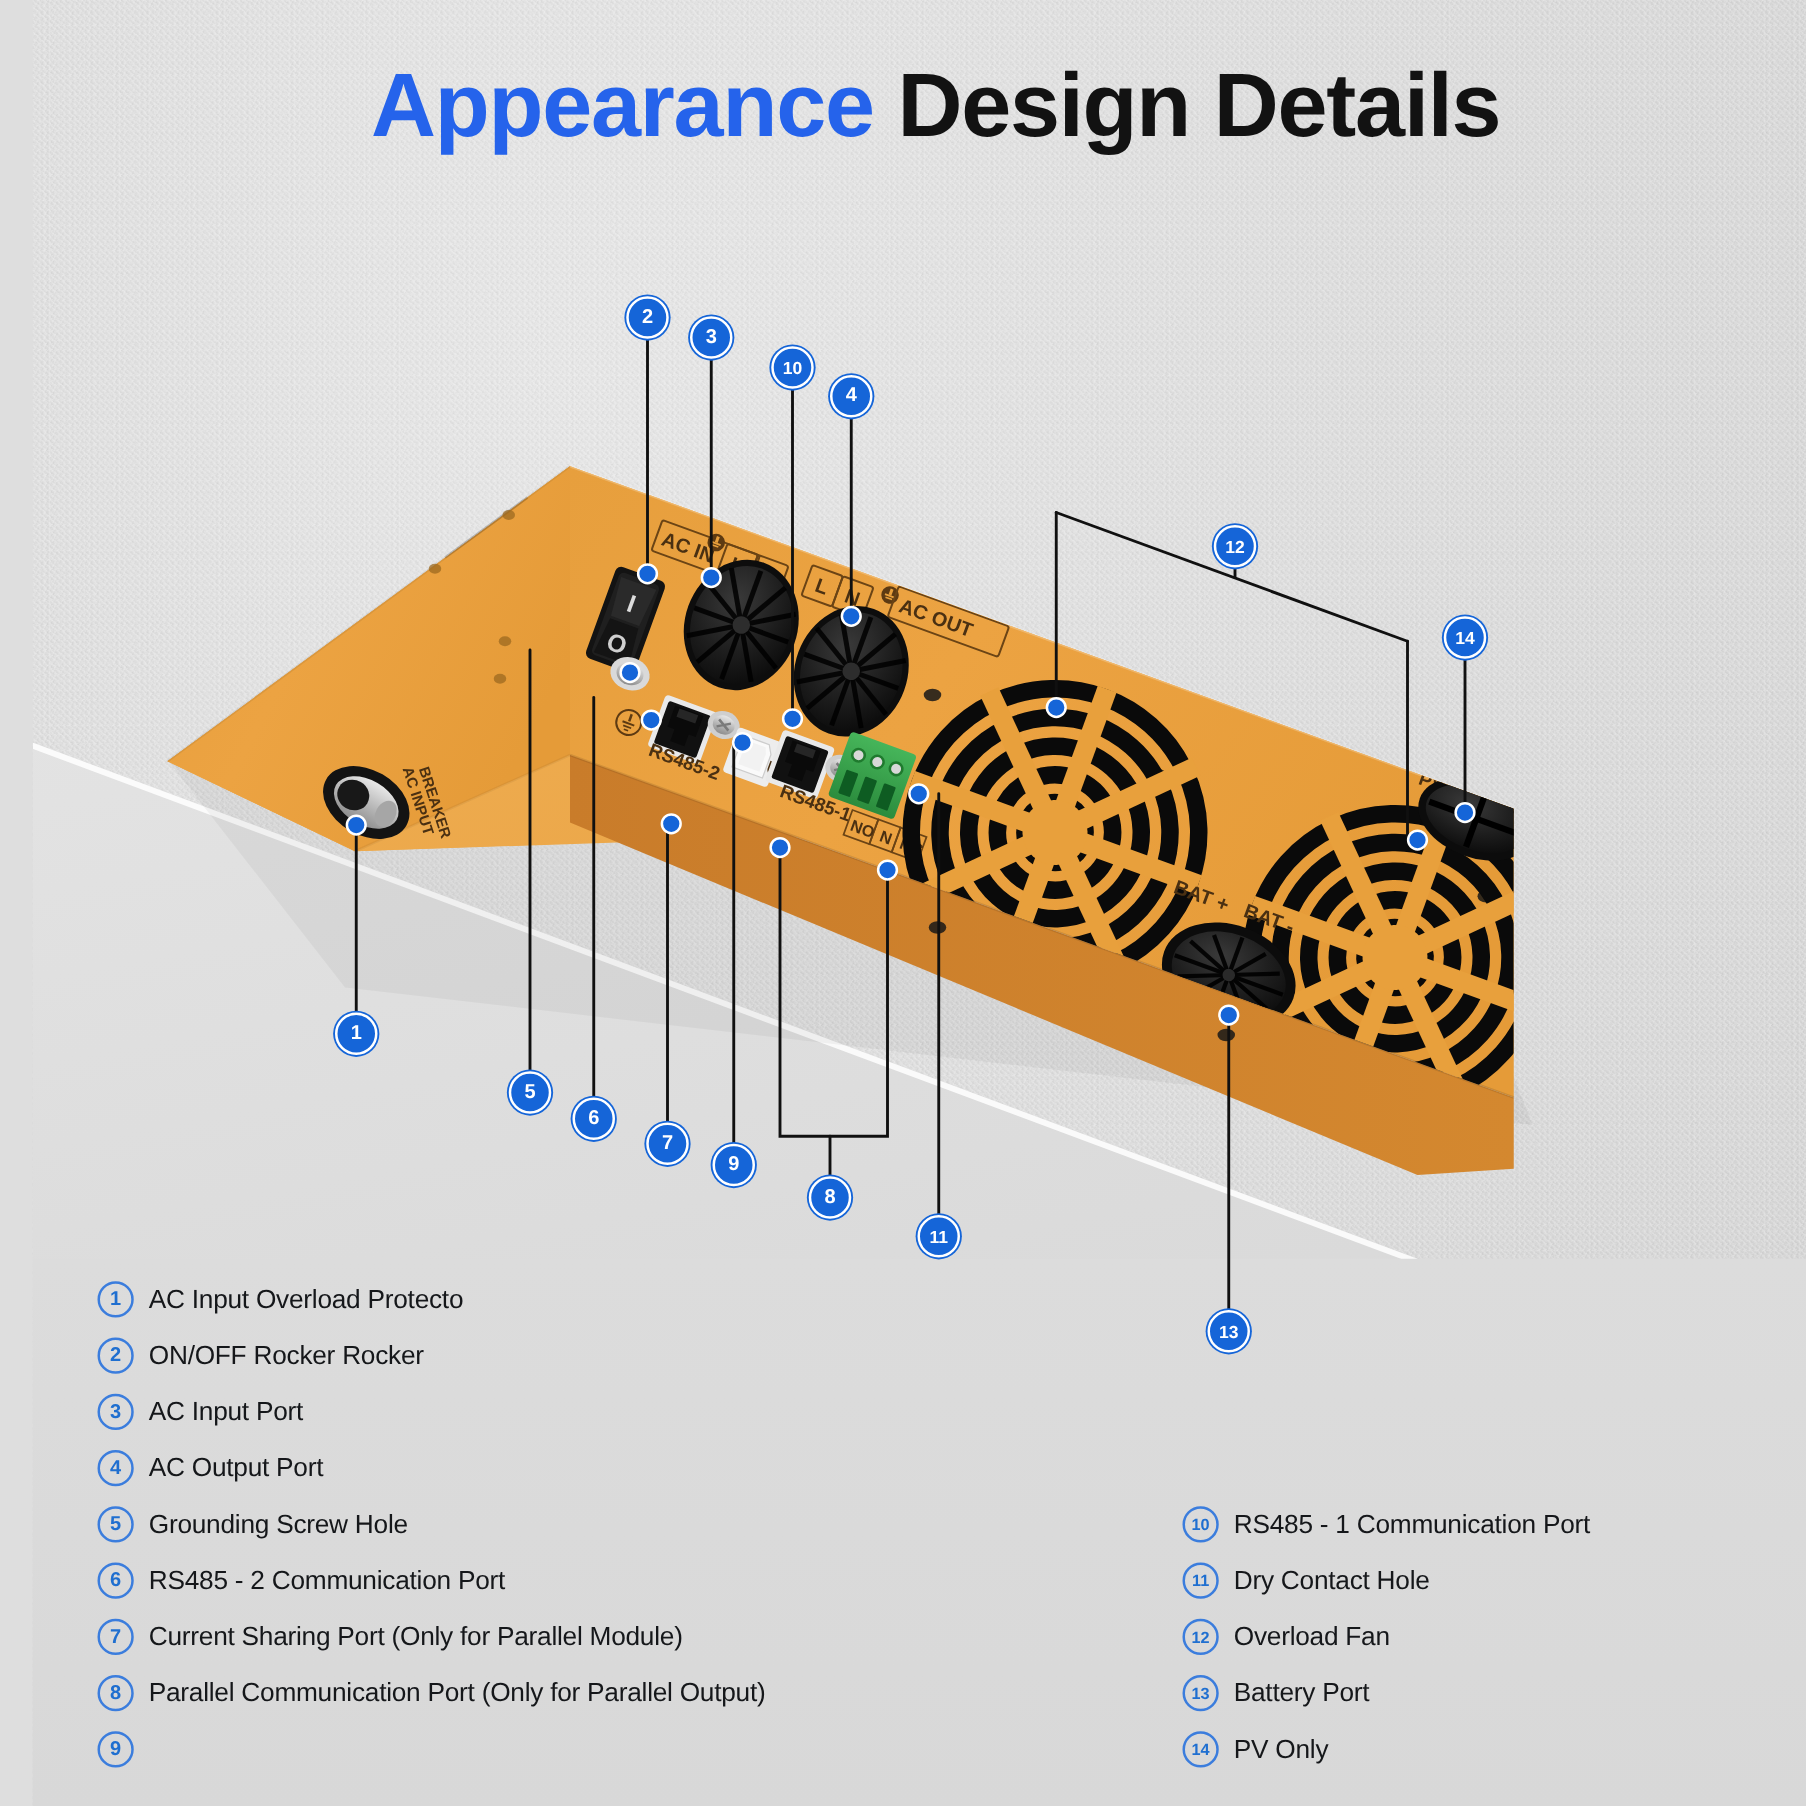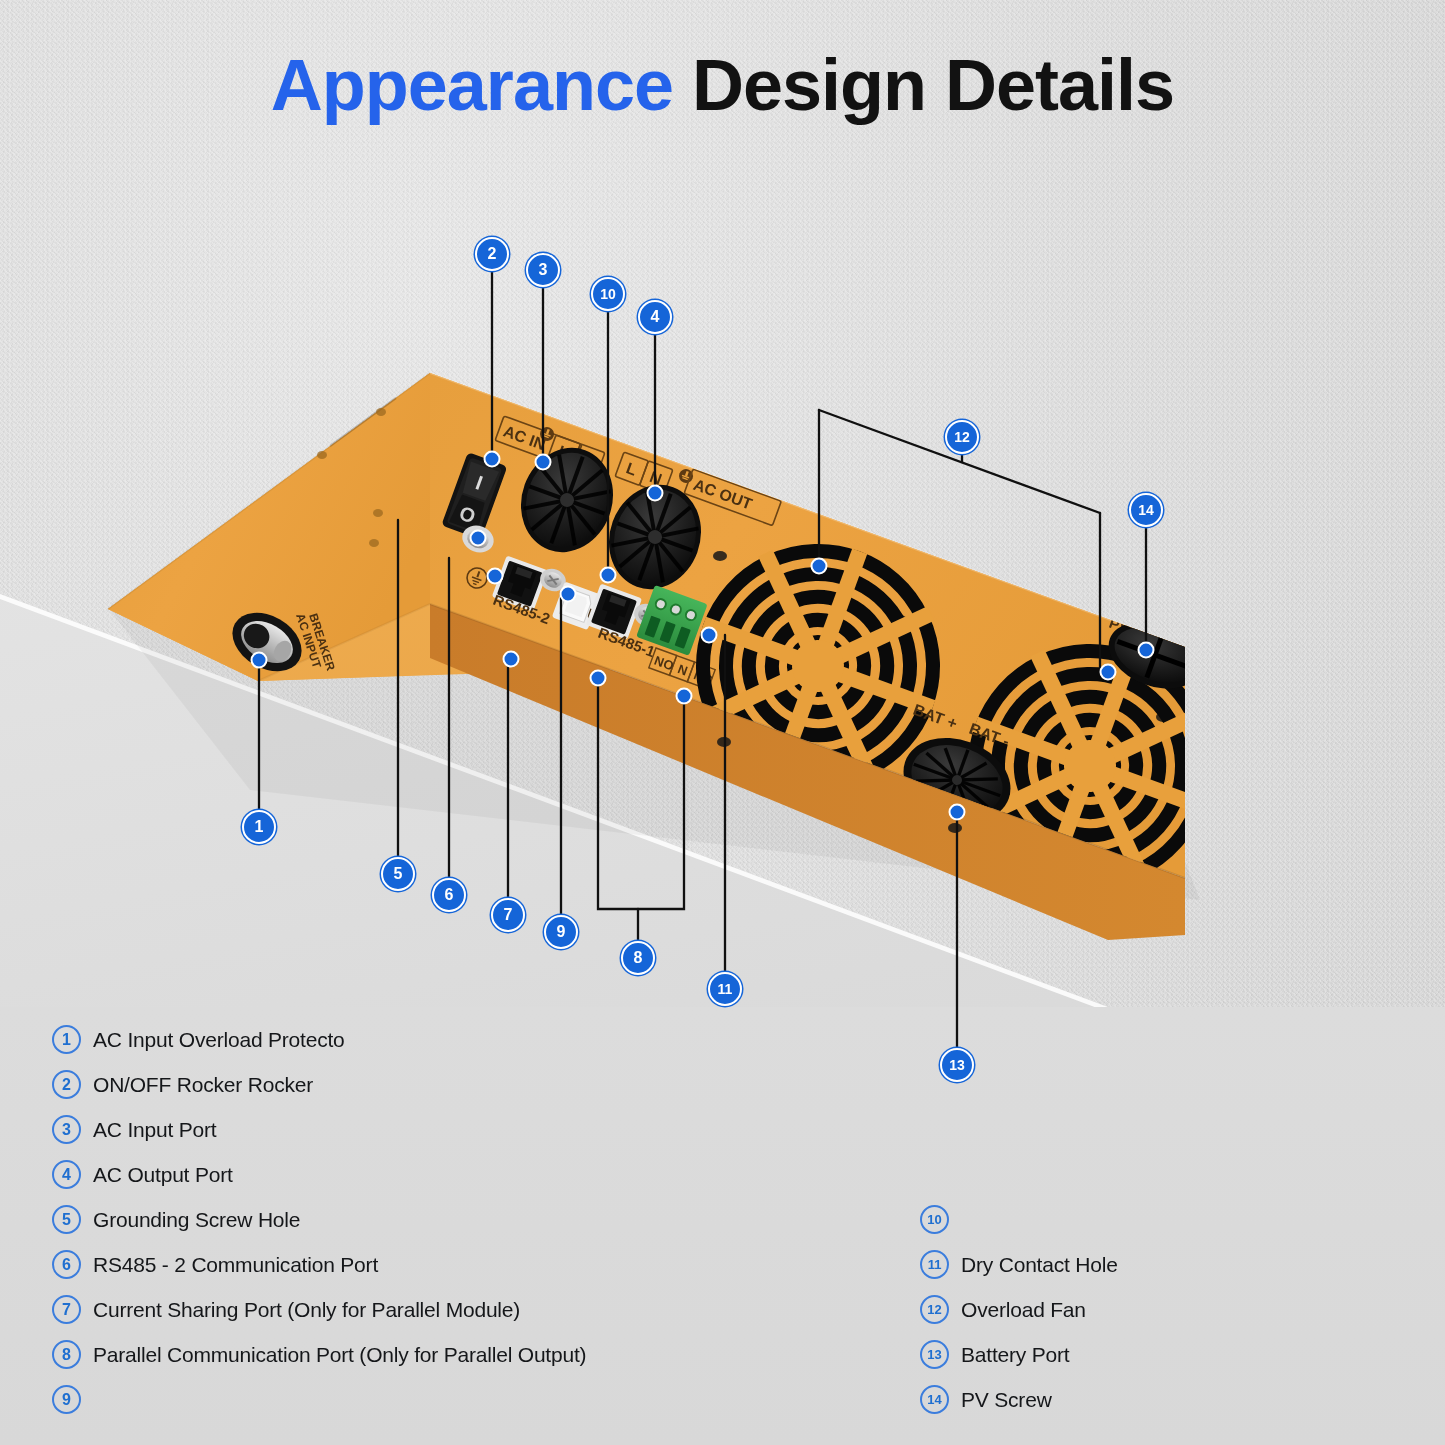--- a/index.html
+++ b/index.html
@@ -4,21 +4,21 @@
 <style>
   html,body{margin:0;padding:0;}
   body{
     width:1445px;height:1445px;overflow:hidden;
     font-family:"Liberation Sans", sans-serif;
     background:#dedede;
     position:relative;
   }
 
   
-  #stage{position:absolute;inset:0;overflow:hidden;}
+  #stage{position:absolute;inset:0;overflow:hidden;margin-left:26px;}
   .wall{
     position:absolute;inset:0;
     background:
       radial-gradient(ellipse at 30% 20%, #e6e6e6 0%, #dcdcdc 45%, #d2d2d2 100%);
   }
   .wall-noise{
     position:absolute;inset:0;opacity:.55;
     background-image:
       repeating-linear-gradient(37deg, rgba(255,255,255,.30) 0 1px, rgba(0,0,0,.035) 1px 2px, rgba(255,255,255,0) 2px 3px),
       repeating-linear-gradient(117deg, rgba(255,255,255,.26) 0 1px, rgba(0,0,0,.03) 1px 2px, rgba(255,255,255,0) 2px 4px),
@@ -576,32 +576,33 @@
           <div class="legend-num">8</div>
           <div class="legend-label">Parallel Communication Port (Only for Parallel Output)</div>
         </div>
         <div class="legend-row">
           <div class="legend-num">9</div>
         </div>
       </div>
     <div class="legend-col right" id="legend-right" style="top: 190px;">
         <div class="legend-row">
           <div class="legend-num two">10</div>
+          <div class="legend-label">RS485 - 1 Communication Port</div>
         </div>
         <div class="legend-row">
           <div class="legend-num two">11</div>
           <div class="legend-label">Dry Contact Hole</div>
         </div>
         <div class="legend-row">
           <div class="legend-num two">12</div>
           <div class="legend-label">Overload Fan</div>
         </div>
         <div class="legend-row">
           <div class="legend-num two">13</div>
           <div class="legend-label">Battery Port</div>
         </div>
         <div class="legend-row">
           <div class="legend-num two">14</div>
-          <div class="legend-label">PV Screw</div>
+          <div class="legend-label">PV Only</div>
         </div>
       </div>
   </div>
 </div>
 
 </body></html>

